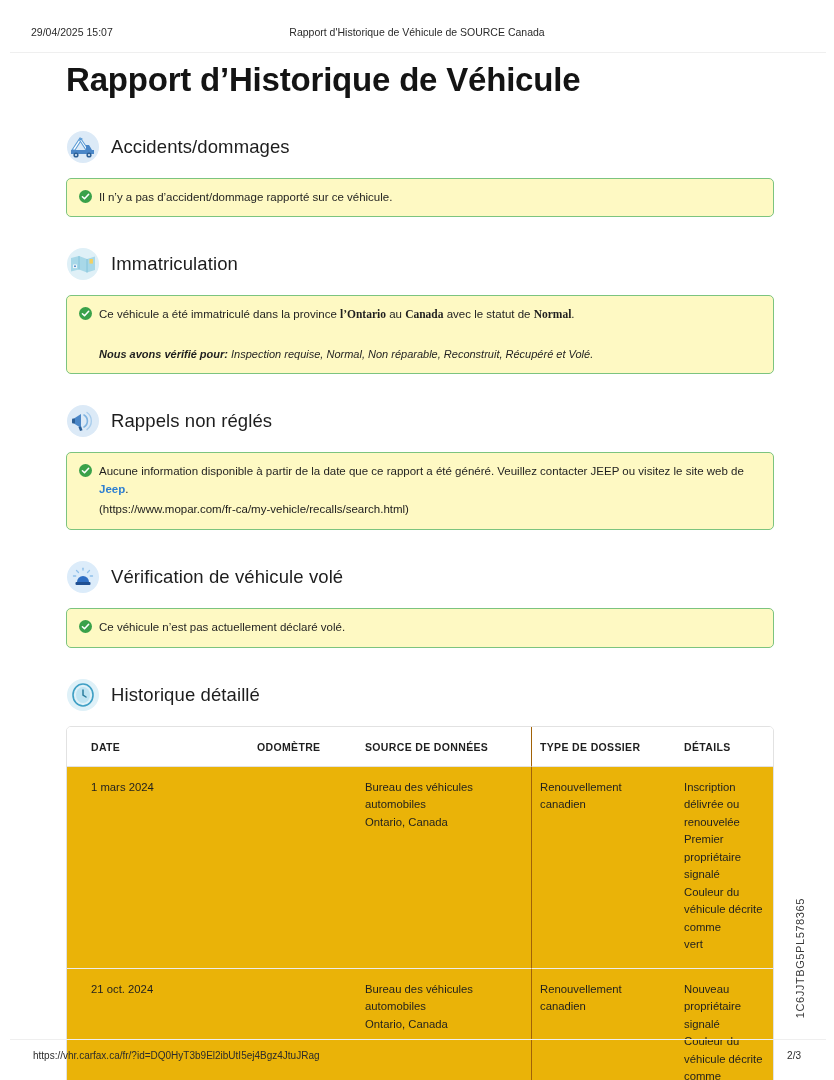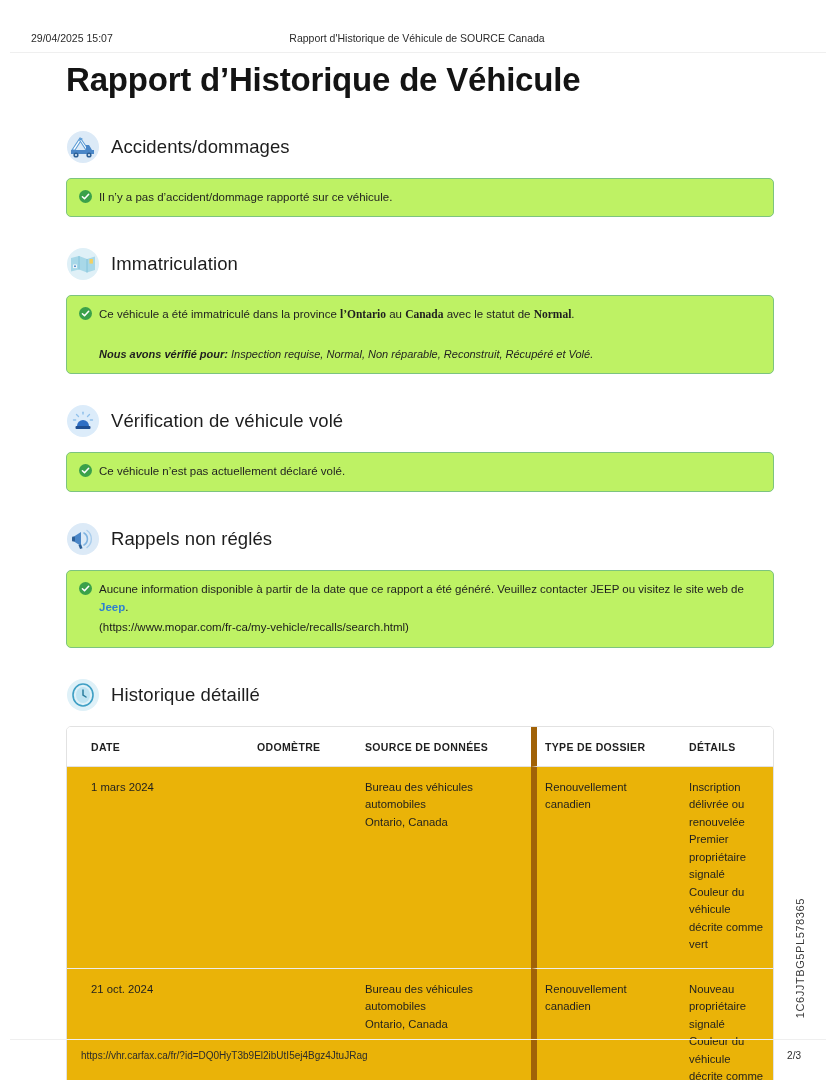--- a/index.html
+++ b/index.html
@@ -13,21 +13,21 @@
     height: 1080px;
     position: relative;
     font-family: "Liberation Sans", sans-serif;
     color: #1b1b1b;
     overflow: hidden;
   }
 
   
   .print-header {
     position: absolute;
-    top: 32px;
+    top: 26px;
     left: 0;
     width: 834px;
     height: 14px;
     font-size: 10.5px;
     color: #2b2b2b;
   }
   .print-header .ph-left {
     position: absolute;
     left: 31px;
     top: 0;
@@ -88,21 +88,21 @@
   .section-title {
     font-size: 18.5px;
     color: #1d1d1d;
     letter-spacing: 0.1px;
   }
 
   
   .alert {
     border: 1px solid #7cc47f;
     border-radius: 5px;
-    background: #bef264;
+    background: #fef9c3;
     padding: 10px 12px 10px 12px;
     box-sizing: border-box;
   }
   .alert-row {
     display: flex;
     align-items: flex-start;
     gap: 7px;
   }
   .check-icon {
     flex: 0 0 13px;
@@ -168,21 +168,21 @@
     color: #1f1f1f;
     padding: 12px 8px 14px 8px;
     vertical-align: top;
     border-bottom: 1px solid #ececec;
     background: #eab308;
   }
   .history-table tr:last-child td { border-bottom: none; }
   .col-date   { width: 150px; padding-left: 24px !important; }
   .col-odo    { width: 92px; }
   .col-source { width: 158px; }
-  .col-type   { width: 128px; border-left: 6px solid #a16207; margin-left: 8px; }
+  .col-type   { width: 128px; border-left: 1px solid #a16207; margin-left: 8px; }
   .col-det    { width: auto; }
   .cell-line { display: block; }
 
   
   .vin-vertical {
     position: absolute;
     right: 28px;
     bottom: 62px;
     font-size: 11px;
     letter-spacing: 0.6px;
@@ -208,21 +208,20 @@
     width: 834px;
     height: 14px;
     font-size: 10px;
     color: #2b2b2b;
   }
   .print-footer .pf-left {
     position: absolute;
     left: 33px;
     top: 0;
     white-space: nowrap;
-    margin-left: 48px;
   }
   .print-footer .pf-right {
     position: absolute;
     right: 33px;
     top: 0;
     white-space: nowrap;
   }
 </style>
 </head>
 <body>
@@ -292,20 +291,48 @@
         <span class="alert-text"><span>Ce véhicule a été immatriculé dans la province </span><b>l’Ontario</b><span> au </span><b>Canada</b><span> avec le statut de </span><b>Normal</b><span>.</span></span>
       </div>
       <div class="alert-sub"><span class="lead">Nous avons vérifié pour:</span><span> Inspection requise, Normal, Non réparable, Reconstruit, Récupéré et Volé.</span></div>
     </div>
   </div>
 
   <div class="section">
     <div class="section-head">
       <span class="sec-icon">
         <svg viewBox="0 0 34 34">
+          <circle cx="17" cy="17" r="16" fill="#dceaf7"></circle>
+          <path d="M8 14.5 L15 10 L15 24 L8 19.5 Z" fill="#4a86c7"></path>
+          <rect x="6" y="14.5" width="3" height="5" rx="1" fill="#2c5f95"></rect>
+          <path d="M18 11 a7 7 0 0 1 0 12" fill="none" stroke="#7fb3e0" stroke-width="1.6" stroke-linecap="round"></path>
+          <path d="M21 8.5 a10.5 10.5 0 0 1 0 17" fill="none" stroke="#a9cdec" stroke-width="1.4" stroke-linecap="round"></path>
+          <path d="M12.5 23 l1.5 4 l2.5 -0.8 l-1.3 -3.6 Z" fill="#2c5f95"></path>
+        </svg>
+      </span>
+      <span class="section-title">Rappels non réglés</span>
+    </div>
+    <div class="alert">
+      <div class="alert-row">
+        <span class="check-icon">
+          <svg viewBox="0 0 16 16">
+            <circle cx="8" cy="8" r="8" fill="#3aa14a"></circle>
+            <path d="M4.2 8.3 L6.8 10.8 L11.9 5.3" fill="none" stroke="#ffffff" stroke-width="1.9" stroke-linecap="round" stroke-linejoin="round"></path>
+          </svg>
+        </span>
+        <span class="alert-text"><span>Aucune information disponible à partir de la date que ce rapport a été généré. Veuillez contacter JEEP ou visitez le site web de </span><a class="inline-link" href="#">Jeep</a><span>.</span></span>
+      </div>
+      <div class="alert-second-line">(https://www.mopar.com/fr-ca/my-vehicle/recalls/search.html)</div>
+    </div>
+  </div>
+
+  <div class="section">
+    <div class="section-head">
+      <span class="sec-icon">
+        <svg viewBox="0 0 34 34">
           <circle cx="17" cy="17" r="16" fill="#dcecfa"></circle>
           <path d="M11 22 a6 6 0 0 1 12 0 Z" fill="#2f6fc4"></path>
           <rect x="9.5" y="22" width="15" height="3" rx="1" fill="#1f4f92"></rect>
           <rect x="16.3" y="7.5" width="1.4" height="3.2" rx="0.7" fill="#8fc0ea"></rect>
           <path d="M10.5 10.5 l2 2" stroke="#8fc0ea" stroke-width="1.3" stroke-linecap="round"></path>
           <path d="M23.5 10.5 l-2 2" stroke="#8fc0ea" stroke-width="1.3" stroke-linecap="round"></path>
           <path d="M7.5 16 h2.2" stroke="#8fc0ea" stroke-width="1.3" stroke-linecap="round"></path>
           <path d="M26.5 16 h-2.2" stroke="#8fc0ea" stroke-width="1.3" stroke-linecap="round"></path>
         </svg>
       </span>
@@ -314,48 +341,20 @@
     <div class="alert">
       <div class="alert-row">
         <span class="check-icon">
           <svg viewBox="0 0 16 16">
             <circle cx="8" cy="8" r="8" fill="#3aa14a"></circle>
             <path d="M4.2 8.3 L6.8 10.8 L11.9 5.3" fill="none" stroke="#ffffff" stroke-width="1.9" stroke-linecap="round" stroke-linejoin="round"></path>
           </svg>
         </span>
         <span class="alert-text">Ce véhicule n’est pas actuellement déclaré volé.</span>
       </div>
-    </div>
-  </div>
-
-  <div class="section">
-    <div class="section-head">
-      <span class="sec-icon">
-        <svg viewBox="0 0 34 34">
-          <circle cx="17" cy="17" r="16" fill="#dceaf7"></circle>
-          <path d="M8 14.5 L15 10 L15 24 L8 19.5 Z" fill="#4a86c7"></path>
-          <rect x="6" y="14.5" width="3" height="5" rx="1" fill="#2c5f95"></rect>
-          <path d="M18 11 a7 7 0 0 1 0 12" fill="none" stroke="#7fb3e0" stroke-width="1.6" stroke-linecap="round"></path>
-          <path d="M21 8.5 a10.5 10.5 0 0 1 0 17" fill="none" stroke="#a9cdec" stroke-width="1.4" stroke-linecap="round"></path>
-          <path d="M12.5 23 l1.5 4 l2.5 -0.8 l-1.3 -3.6 Z" fill="#2c5f95"></path>
-        </svg>
-      </span>
-      <span class="section-title">Rappels non réglés</span>
-    </div>
-    <div class="alert">
-      <div class="alert-row">
-        <span class="check-icon">
-          <svg viewBox="0 0 16 16">
-            <circle cx="8" cy="8" r="8" fill="#3aa14a"></circle>
-            <path d="M4.2 8.3 L6.8 10.8 L11.9 5.3" fill="none" stroke="#ffffff" stroke-width="1.9" stroke-linecap="round" stroke-linejoin="round"></path>
-          </svg>
-        </span>
-        <span class="alert-text"><span>Aucune information disponible à partir de la date que ce rapport a été généré. Veuillez contacter JEEP ou visitez le site web de </span><a class="inline-link" href="#">Jeep</a><span>.</span></span>
-      </div>
-      <div class="alert-second-line">(https://www.mopar.com/fr-ca/my-vehicle/recalls/search.html)</div>
     </div>
   </div>
 
   <div class="section">
     <div class="section-head">
       <span class="sec-icon">
         <svg viewBox="0 0 34 34">
           <circle cx="17" cy="17" r="16" fill="#dff1f8"></circle>
           <ellipse cx="17" cy="17" rx="10" ry="11" fill="none" stroke="#3f9fc4" stroke-width="1.6"></ellipse>
           <ellipse cx="17" cy="17" rx="7" ry="8" fill="#bfe4f2"></ellipse>

